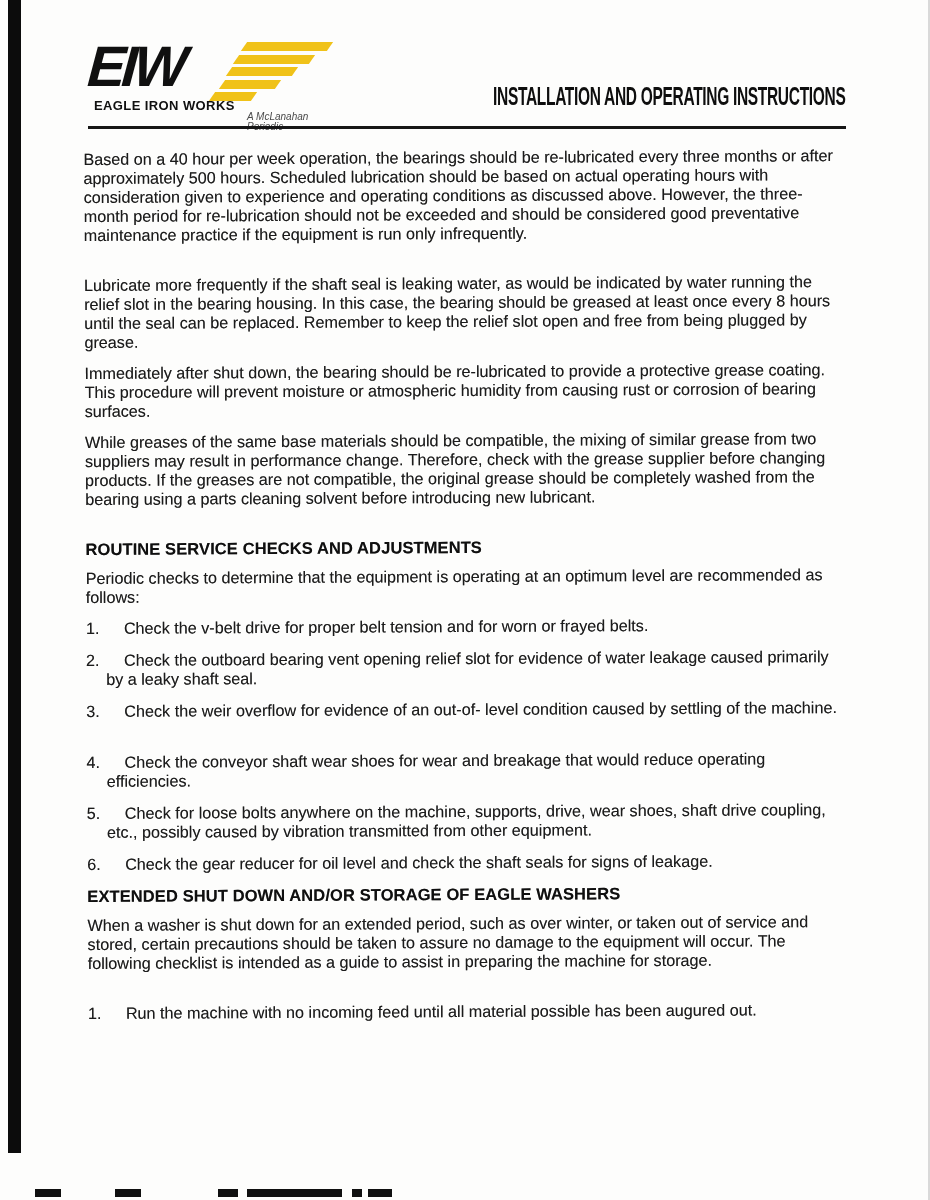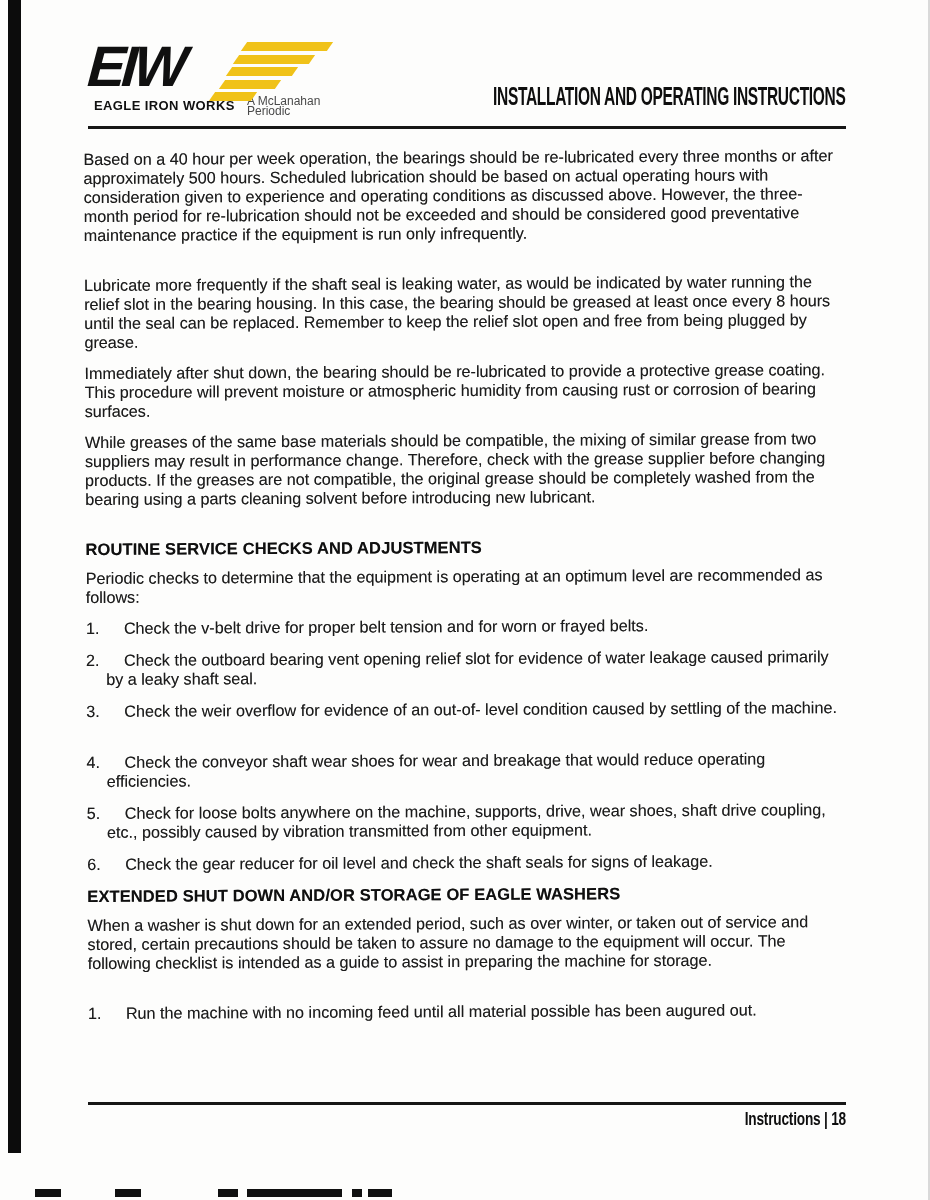--- a/index.html
+++ b/index.html
@@ -36,22 +36,22 @@
     position:relative;z-index:2;
     font-size:57px;line-height:52px;font-weight:bold;font-style:italic;
     letter-spacing:-4px;color:#101010;transform:skewX(-4deg);
   }
   .logo-name{
     position:absolute;left:6px;top:58px;z-index:2;
     font-size:13px;font-weight:bold;letter-spacing:0.4px;color:#101010;
     white-space:nowrap;
   }
   .company{
-    position:absolute;left:247px;top:96px;
-    font-size:12px;line-height:10px;color:#4a4a4a;
+    position:absolute;left:247px;top:112px;
+    font-size:10px;line-height:10px;color:#4a4a4a;font-style:italic;
   }
   .title-block{position:absolute;right:85px;top:82px;text-align:left;}
   .doc-title{
     font-size:25px;font-weight:bold;letter-spacing:-0.5px;color:#0e0e0e;
     transform:scaleX(0.62);transform-origin:right center;white-space:nowrap;
   }
   .doc-version{
     margin-top:1px;font-size:13px;font-variant:small-caps;letter-spacing:0.5px;color:#181818;
   }
   .rule-top{position:absolute;left:88px;right:84px;top:126px;height:2.5px;background:#161616;}
@@ -146,24 +146,20 @@
     <div class="sec-h">EXTENDED SHUT DOWN AND/OR STORAGE OF EAGLE WASHERS</div>
     <p class="mh4">When a washer is shut down for an extended period, such as over winter, or taken out of service and stored, certain precautions should be taken to assure no damage to the equipment will occur. The following checklist is intended as a guide to assist in preparing the machine for storage.</p>
     <ol class="list">
       <li class="li">
         <span class="num">1.</span>
         <span class="txt">Run the machine with no incoming feed until all material possible has been augured out.</span>
       </li>
     </ol>
   </div>
 
-  <div class="footer">
-    <div class="rule-bottom"></div>
-    <div class="footer-text">Instructions | 18</div>
-  </div>
 
   <div class="scan-bottom">
     <i class="sb1"></i>
       <i class="sb2"></i>
       <i class="sb3"></i>
       <i class="sb4"></i>
       <i class="sb5"></i>
       <i class="sb6"></i>
   </div>
 

